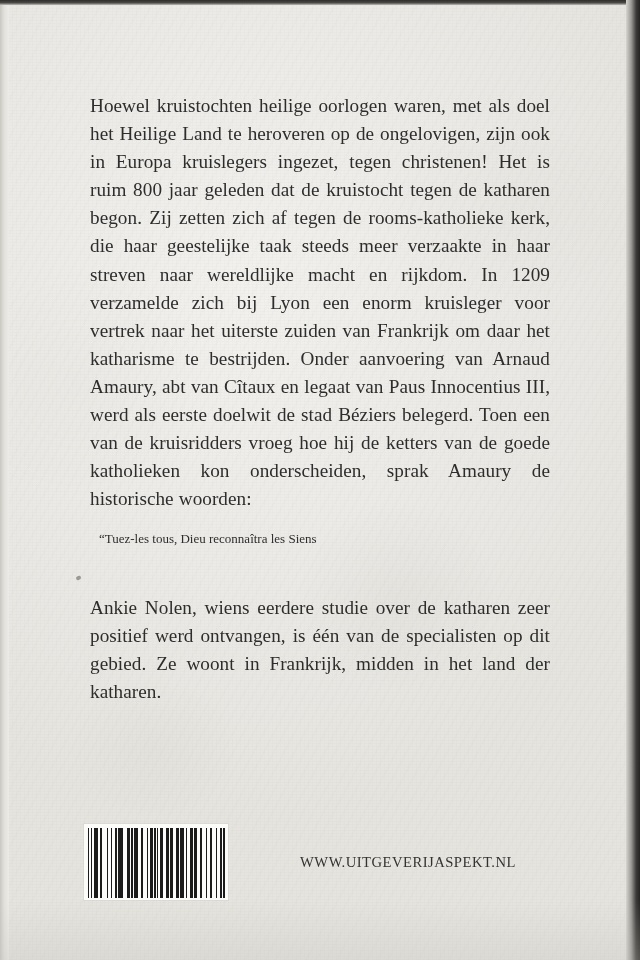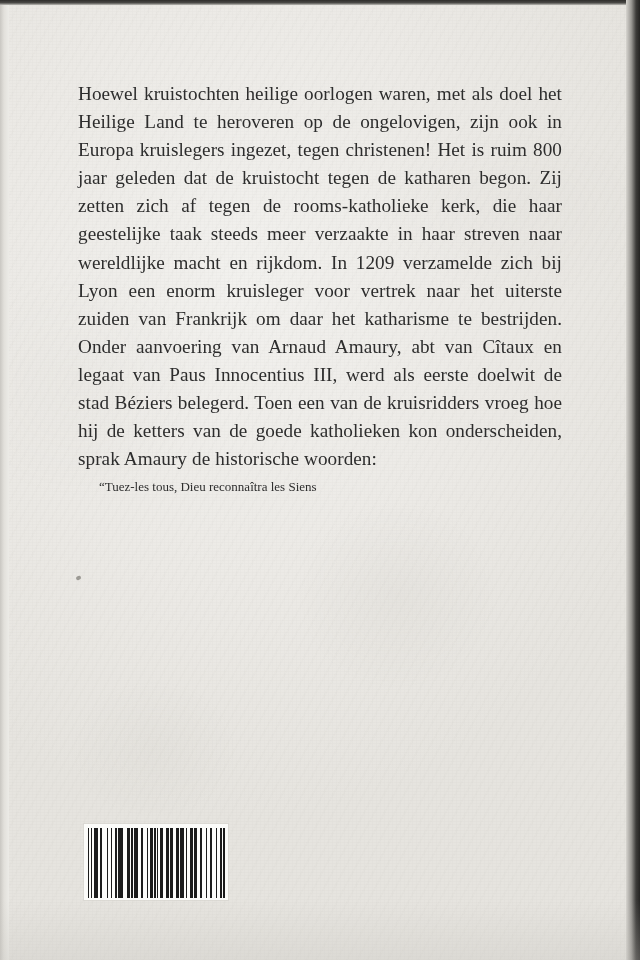--- a/index.html
+++ b/index.html
@@ -64,21 +64,21 @@
   }
 
   
   .copy {
     position: absolute;
     left: 78px;
     top: 80px;
     width: 484px;
   }
   .para {
-    margin: 0;
+    margin: 12px;
     font-size: 19.2px;
     line-height: 28.1px;
     text-align: justify;
     text-justify: inter-word;
     color: #2d2d2d;
     letter-spacing: .05px;
     word-spacing: .2px;
   }
   .para.last-line-natural {
     text-align-last: left;
@@ -189,20 +189,21 @@
   <div class="copy">
 
     <p class="para last-line-natural">Hoewel kruistochten heilige oorlogen waren, met als doel het Heilige Land te heroveren op de ongelovigen, zijn ook in Europa kruislegers ingezet, tegen christenen! Het is ruim 800 jaar geleden dat de kruistocht tegen de katharen begon. Zij zetten zich af tegen de rooms-katholieke kerk, die haar geestelijke taak steeds meer verzaakte in haar streven naar wereldlijke macht en rijkdom. In 1209 verzamelde zich bij Lyon een enorm kruisleger voor vertrek naar het uiterste zuiden van Frankrijk om daar het katharisme te bestrijden. Onder aanvoering van Arnaud Amaury, abt van Cîtaux en legaat van Paus Innocentius III, werd als eerste doelwit de stad Béziers belegerd. Toen een van de kruisridders vroeg hoe hij de ketters van de goede katholieken kon onderscheiden, sprak Amaury de historische woorden:</p>
 
     <div class="quote-block">
       <p class="quote-line">“Tuez-les tous, Dieu reconnaîtra les Siens</p>
     </div>
 
     <div class="gap-para"></div>
 
+    <p class="para last-line-natural">Ankie Nolen, wiens eerdere studie over de katharen zeer positief werd ontvangen, is één van de specialisten op dit gebied. Ze woont in Frankrijk, midden in het land der katharen.</p>
   </div>
 
   <div class="speck"></div>
 
   <div class="barcode-block">
     <div class="barcode-bars" id="barcode-bars">
         <i class="" style="flex: 1 1 0px;"></i>
         <i class="sp" style="flex: 1 1 0px;"></i>
         <i class="" style="flex: 1 1 0px;"></i>
         <i class="sp" style="flex: 1 1 0px;"></i>
@@ -294,15 +295,16 @@
         <i class="" style="flex: 1 1 0px;"></i>
         <i class="sp" style="flex: 1 1 0px;"></i>
         <i class="sp" style="flex: 1 1 0px;"></i>
         <i class="" style="flex: 1 1 0px;"></i>
         <i class="sp" style="flex: 1 1 0px;"></i>
         <i class="" style="flex: 1 1 0px;"></i>
       </div>
   </div>
 
   <div class="publisher">
+    <span class="pub-url">WWW.UITGEVERIJASPEKT.NL</span>
   </div>
 
 </div>
 
 </body></html>

